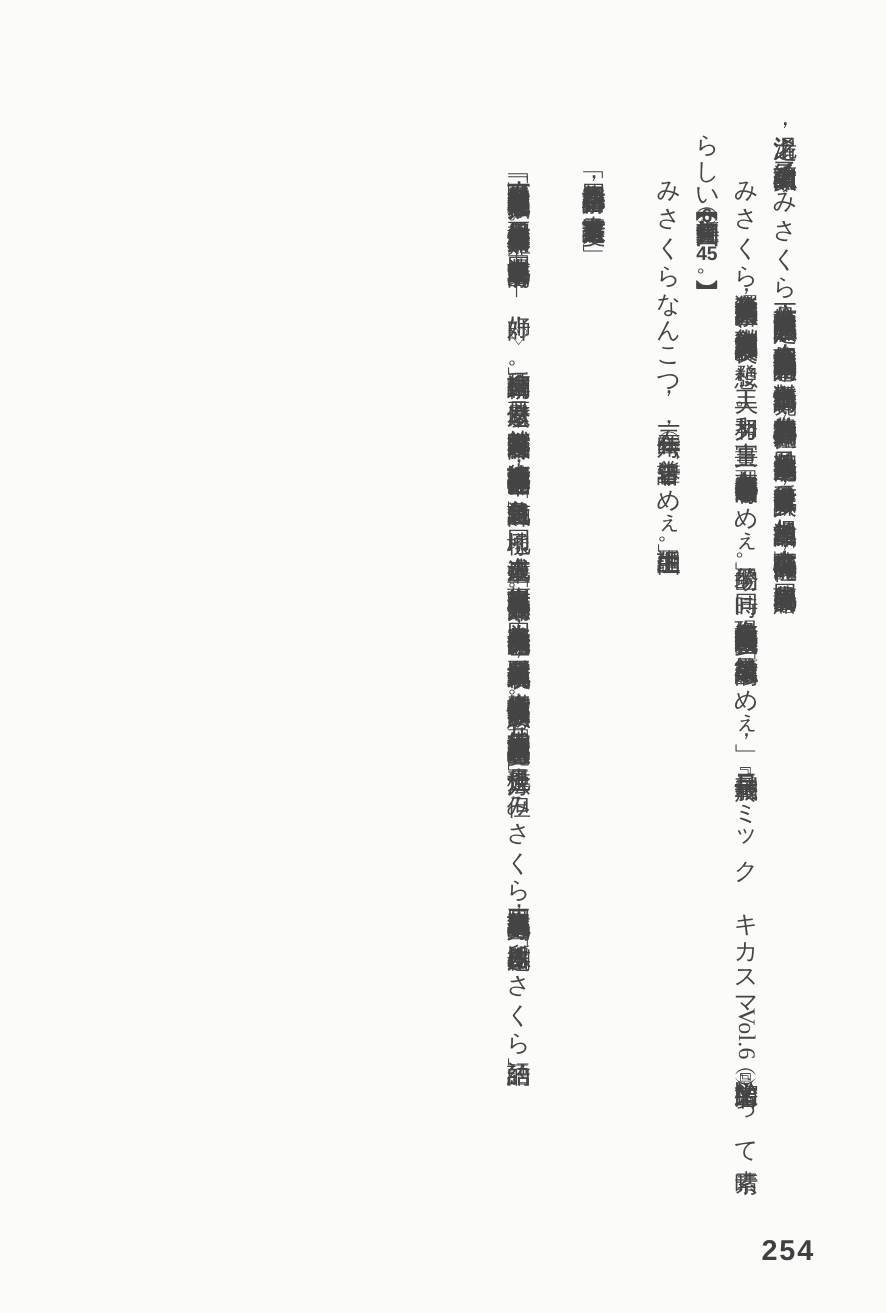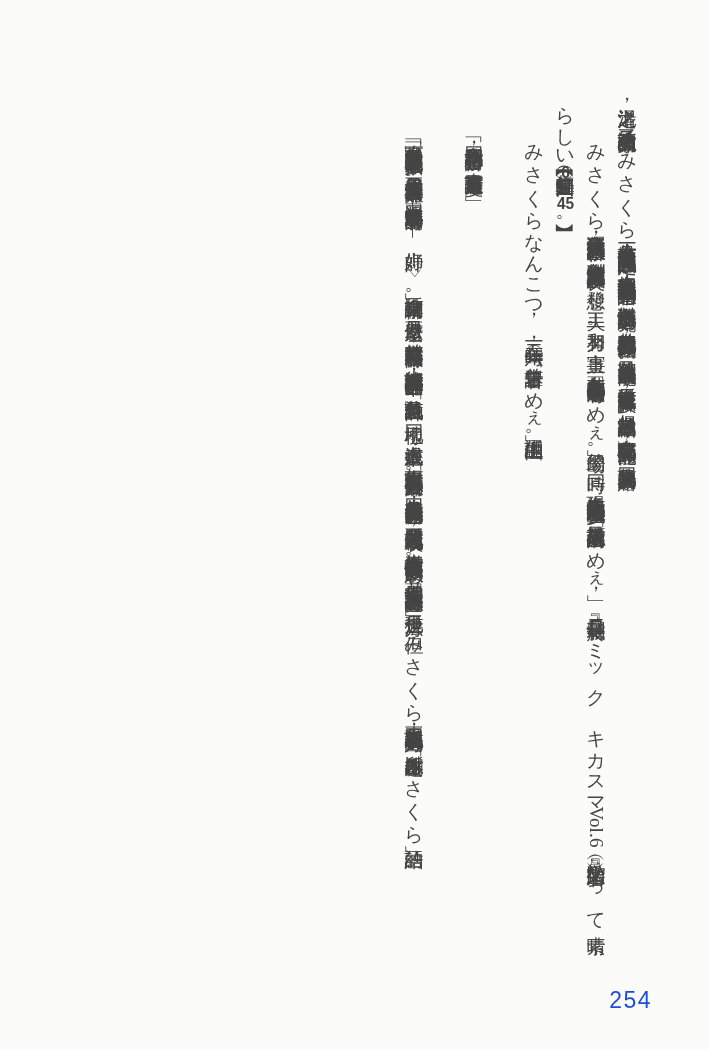--- a/index.html
+++ b/index.html
@@ -60,24 +60,24 @@
     text-orientation: upright;
   }
   .seg-latin {
     letter-spacing: 0.2px;
   }
   .page-number {
     position: absolute;
     right: 57px;
     bottom: 36px;
     font-family: "Liberation Sans", "DejaVu Sans", sans-serif;
-    font-weight: normal;
+    font-weight: bold;
     font-size: 23px;
     letter-spacing: 1.5px;
-    color: #1d4ed8;
+    color: #404040;
   }
 </style>
 </head>
 <body>
 
 <div class="page">
   <div class="text-block" id="text-block">
       <p class="body"><span>之混淆，給予了讀者強烈的印象。みさくら作品擁有著讀過一次就無法忘記的強烈設定，完全把倫理觀拋諸腦後的淫語表現和台詞語感，對色情堪稱執念的講究，在其他地方絕對看不到的原創性，以及凌駕過往成人漫畫的能量。這種世界觀雖然吸引了許多人，但超越常識的作品，也存在著「嚇跑人」的可能性，因此算是表現者的豪賭。</span></p>
       <p class="indent body"><span>みさくら這套獨具形式美感的語言體系，從創造到完成應該經過了許多改良、發想、工夫、和努力。事實上，在其九九年左右的初期作品中還沒有「らめぇ」的登場。同時，像現在這樣脫離常軌的言語崩壞也較少；筆者目前確認最早的「らめぇ」，是〇二年刊載於『コミック　キカスマ</span><span class="seg-latin">Vol.6</span><span>』（松文館）上的『若いって素晴らしい（年輕真好）』</span><span class="seg-figref">【圖</span><span class="seg-figref-tcy">6</span><span class="seg-figref-tcy">-</span><span class="seg-figref-tcy">45</span><span class="seg-figref">】</span><span>。</span></p>
       <p class="indent body"><span>みさくらなんこつ，在二〇一六年時，曾告訴筆者「らめぇ」誕生的理由。</span></p>

